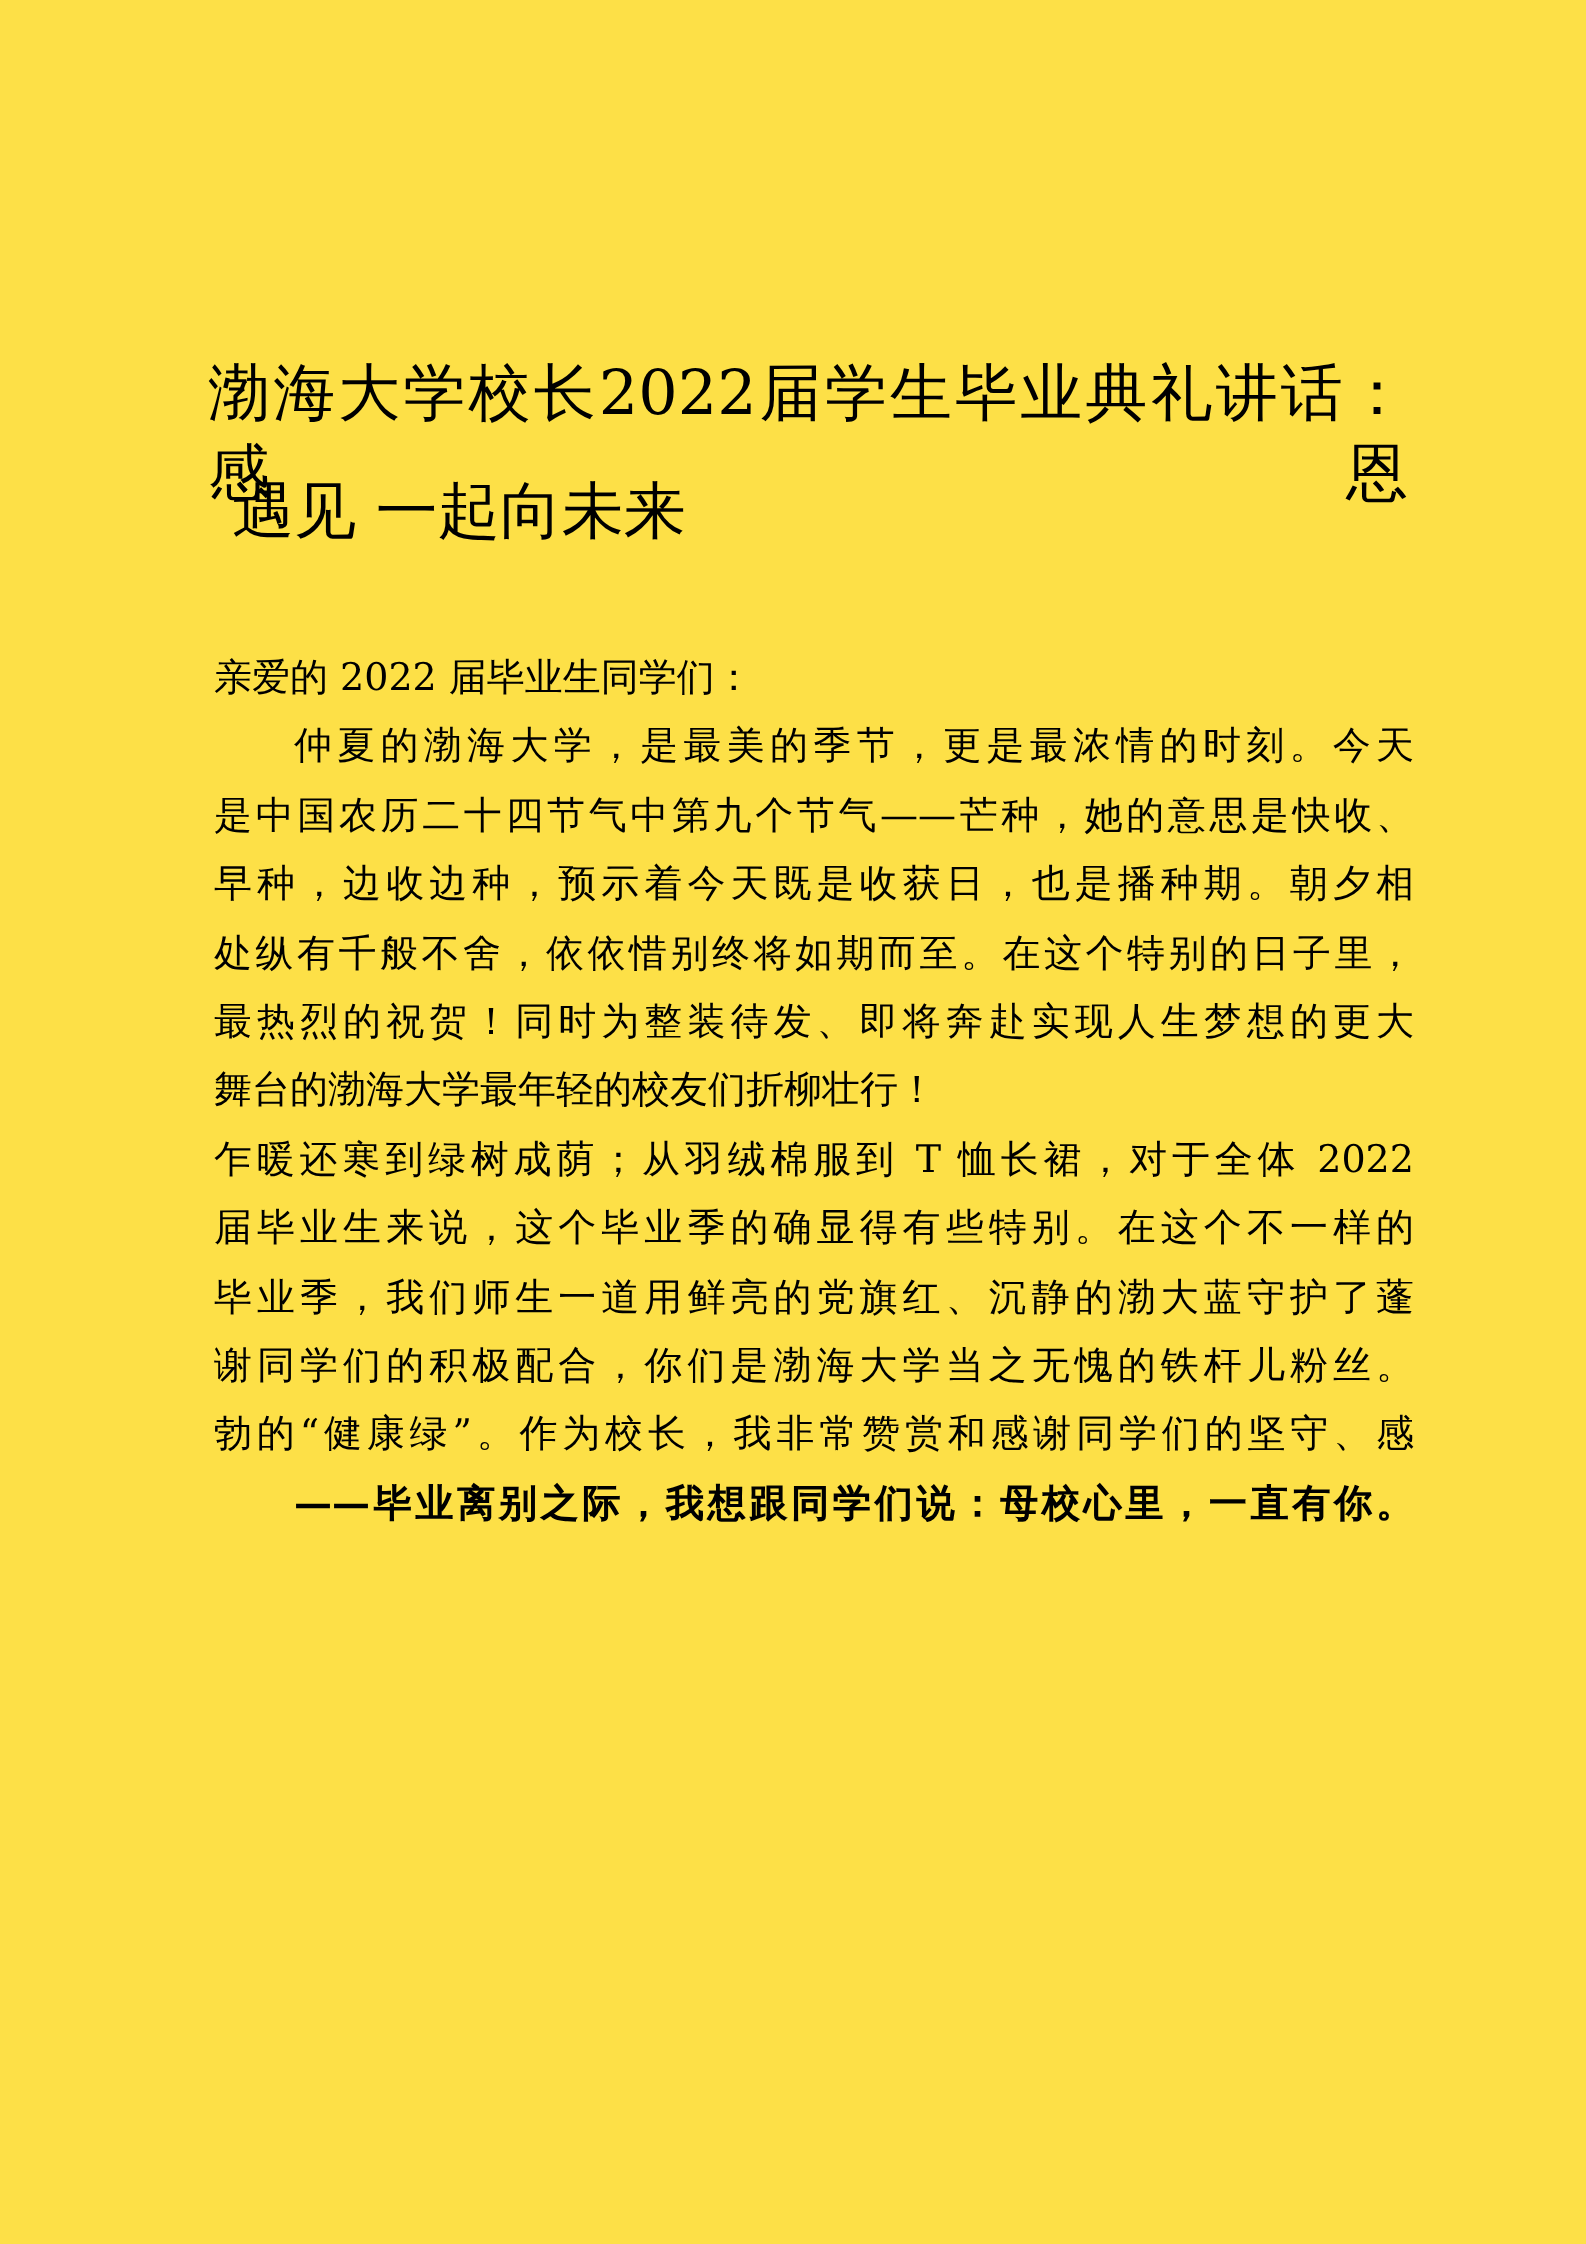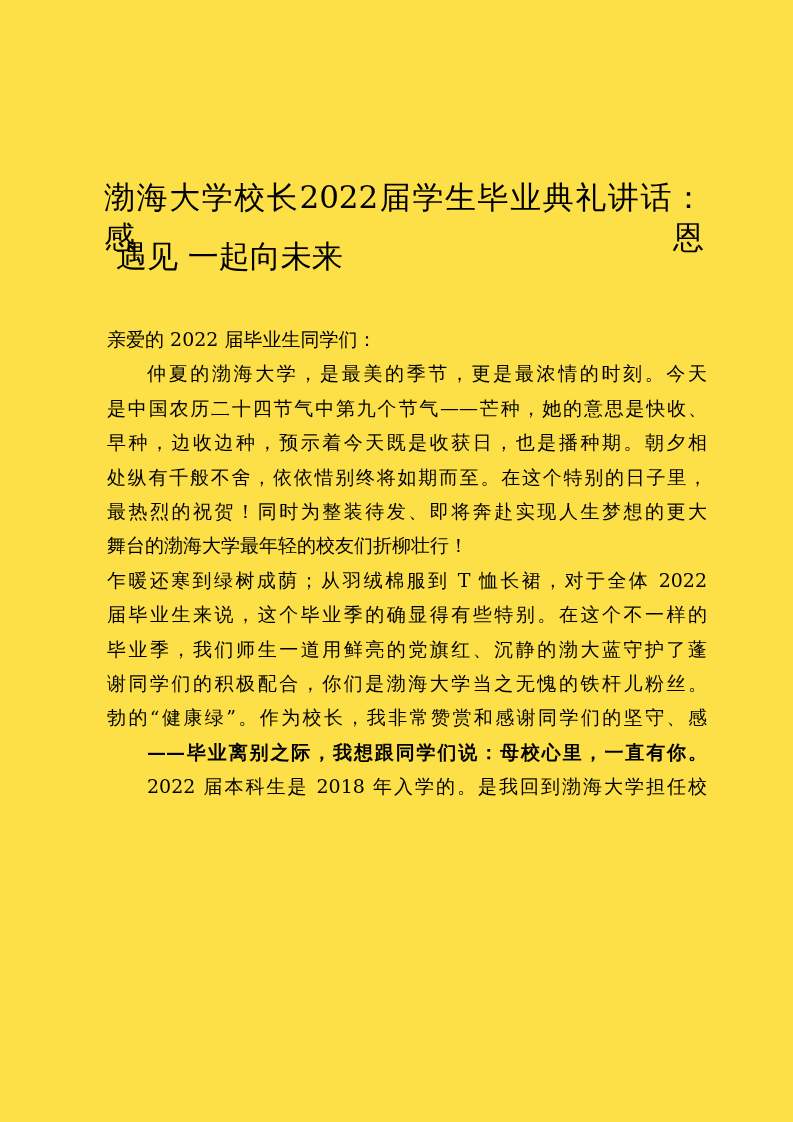--- a/index.html
+++ b/index.html
@@ -68,15 +68,14 @@
     <div class="line">早种，边收边种，预示着今天既是收获日，也是播种期。朝夕相</div>
     <div class="line">处纵有千般不舍，依依惜别终将如期而至。在这个特别的日子里，</div>
     <div class="line">最热烈的祝贺！同时为整装待发、即将奔赴实现人生梦想的更大</div>
     <div class="line last">舞台的渤海大学最年轻的校友们折柳壮行！</div>
     <div class="line">乍暖还寒到绿树成荫；从羽绒棉服到 T 恤长裙，对于全体 2022</div>
     <div class="line">届毕业生来说，这个毕业季的确显得有些特别。在这个不一样的</div>
     <div class="line">毕业季，我们师生一道用鲜亮的党旗红、沉静的渤大蓝守护了蓬</div>
     <div class="line">谢同学们的积极配合，你们是渤海大学当之无愧的铁杆儿粉丝。</div>
     <div class="line">勃的“健康绿”。作为校长，我非常赞赏和感谢同学们的坚守、感</div>
     <div class="line indent bold">——毕业离别之际，我想跟同学们说：母校心里，一直有你。</div>
-    <div class="line indent">2022 届本科生是 2018 年入学的。是我回到渤海大学担任校</div>
   </div>
 </div>
 
 </body></html>

